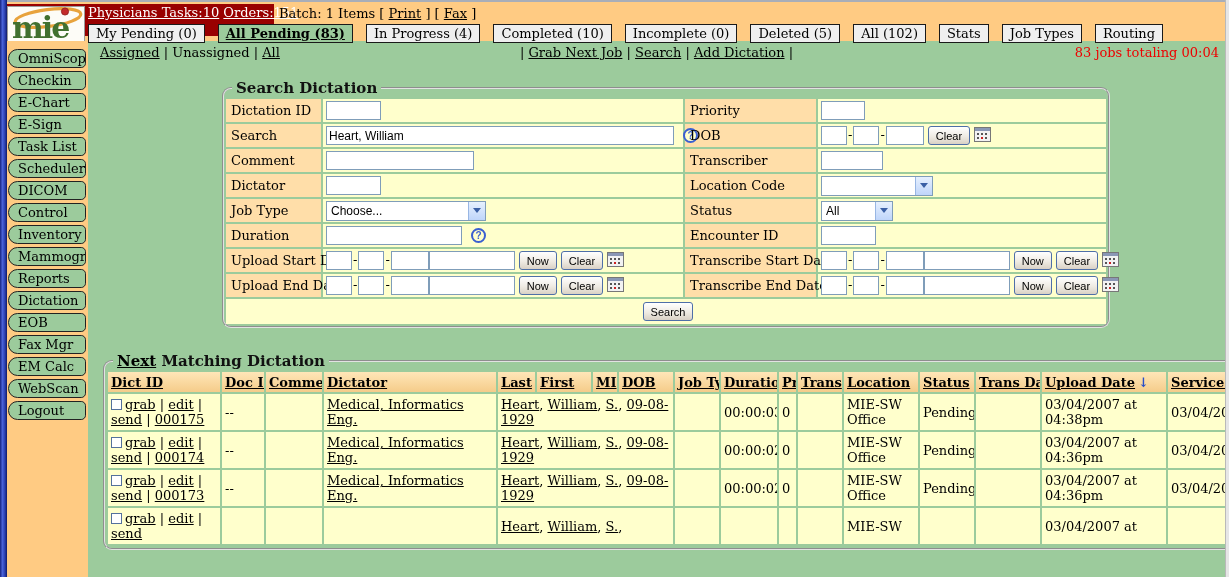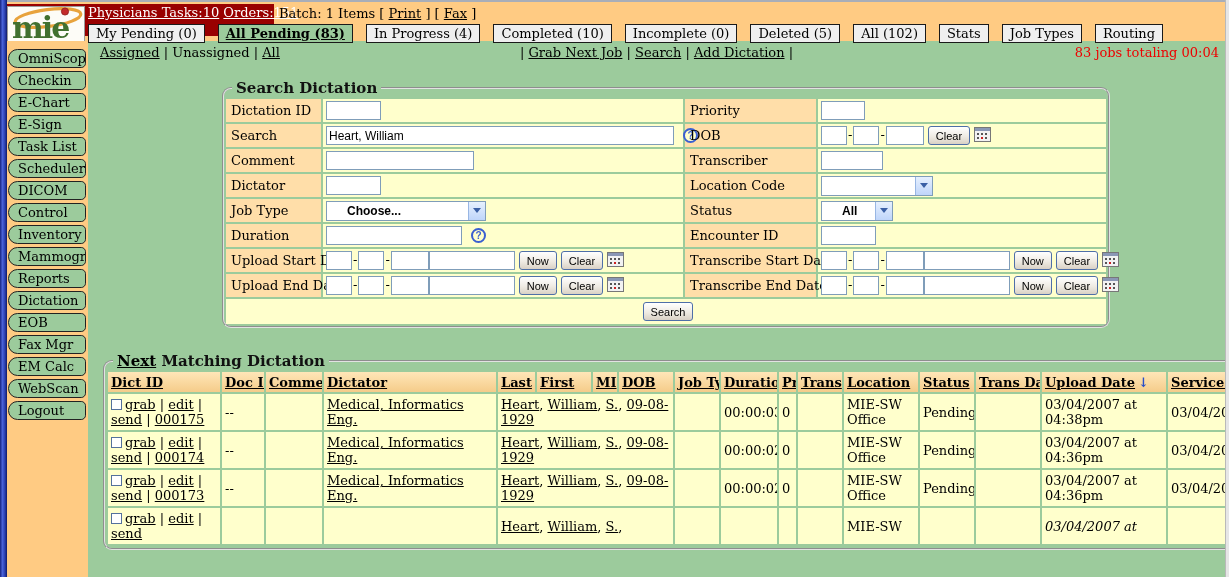--- a/index.html
+++ b/index.html
@@ -67,21 +67,21 @@
   .w136{width:136px} .w348{width:348px}
   .wd{width:26px} .wd3{width:38px} .wtime{width:86px}
 
   button.xp { height:19px; font:11px "Liberation Sans", sans-serif;
     border:1px solid #4E6FA8; border-radius:3px; padding:0 7px; margin-left:4px;
     background:linear-gradient(#FFFFFF,#EFEBE3 55%,#D9D1C5); cursor:pointer;
     vertical-align:middle; }
 
   .sel { display:inline-flex; border:1px solid #7F9DB9; background:#fff; height:20px;
     align-items:center; font:12px "Liberation Sans", sans-serif; vertical-align:middle; }
-  .sel-text { flex:1; padding:0 20px; overflow:hidden;font-weight:bold; }
+  .sel-text { flex:1; padding:0 4px; overflow:hidden; }
   .sel-btn { width:17px; align-self:stretch; border-left:1px solid #98B6E3;
     background:linear-gradient(#E6F0FE,#BFD5FA); display:flex; align-items:center;
     justify-content:center; cursor:pointer; }
   .sel-arrow { width:0; height:0; border-left:4px solid transparent;
     border-right:4px solid transparent; border-top:5px solid #3A5FA5; }
 
   .help-ic { display:inline-flex; width:15px; height:15px; border-radius:50%;
     border:2px solid #3B5FD0; color:#3B5FD0; font:bold 10px "Liberation Sans",sans-serif;
     align-items:center; justify-content:center; margin-left:5px; vertical-align:middle;
     background:#FFFFCC; cursor:pointer; }
@@ -424,20 +424,20 @@
             <td></td>
             <td></td>
             <td colspan="4"><a>Heart</a>, <a>William</a>, <a>S.</a>,</td>
             <td style="white-space: normal;"></td>
             <td style="white-space: normal;"></td>
             <td style="white-space: normal;"></td>
             <td style="white-space: normal;"></td>
             <td style="white-space: normal;">MIE-SW</td>
             <td style="white-space: normal;"></td>
             <td style="white-space: normal;"></td>
-            <td style="white-space: normal; font-style: italic;">03/04/2007 at</td>
+            <td style="white-space: normal;">03/04/2007 at</td>
             <td style="white-space: normal;"></td>
           </tr>
         </tbody>
     </table>
   </fieldset>
 
 </div>
 
 </body></html>

